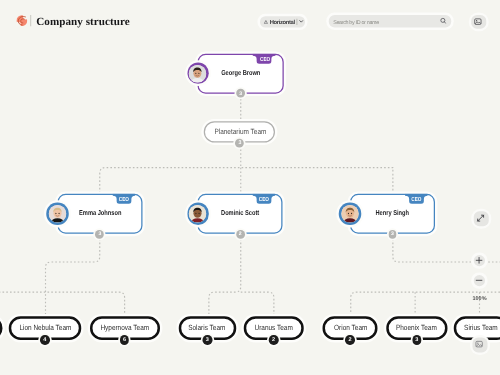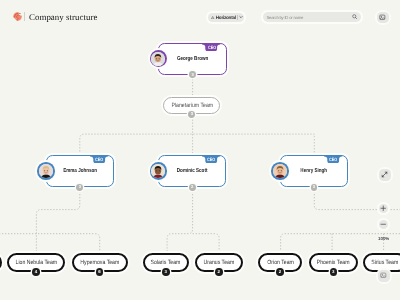--- a/index.html
+++ b/index.html
@@ -11,21 +11,21 @@
     text-rendering:geometricPrecision;
     transform:translateZ(0);
   }
   .stage { position:absolute; left:0; top:0; width:400px; height:300px; }
 
   
   .brand { position:absolute; left:12.6px; top:11.6px; display:flex; align-items:flex-start; gap:2.6px; }
   .logo { width:9px; height:9px; position:relative; margin-top:0.2px; }
   .logo svg { display:block; }
   .divider { width:1px; height:8.8px; background:#d2d2cb; margin-top:0.2px;}
-  .title { font-family:"Liberation Serif", serif; font-weight:400; font-size:8.9px;
+  .title { font-family:"Liberation Serif", serif; font-weight:700; font-size:8.9px;
            color:#18181a; letter-spacing:0.05px; line-height:8.9px; margin-left:1.2px;
            margin-top:1.4px;}
 
   .dropdown { position:absolute; left:208px; top:13px; height:8.6px;
               background:#e8e8e5; border-radius:4.3px; display:flex; align-items:center;
               gap:1.2px; padding:0 1.0px 0 3.2px;
               box-shadow:0 0 0 2px #fcfcfa; }
   .dd-label { font-size:4.7px; color:#3a3a3e; font-weight:700; white-space:nowrap;
               letter-spacing:-0.29px; }
   .dd-label .cx { transform:none; display:inline; }

